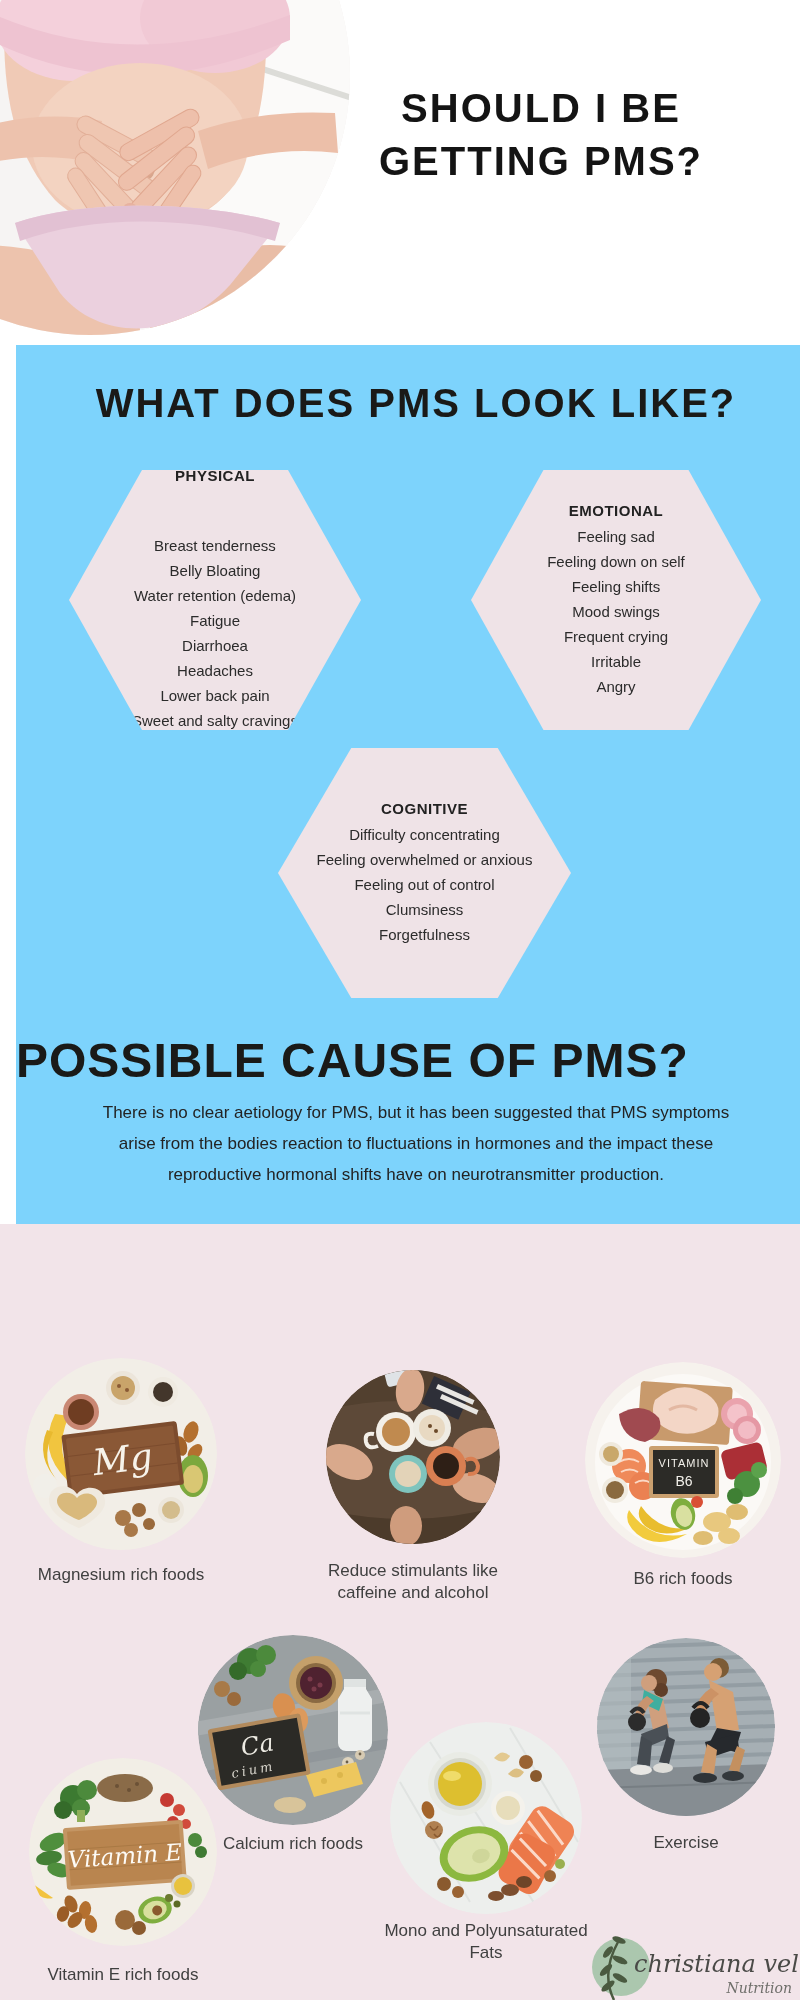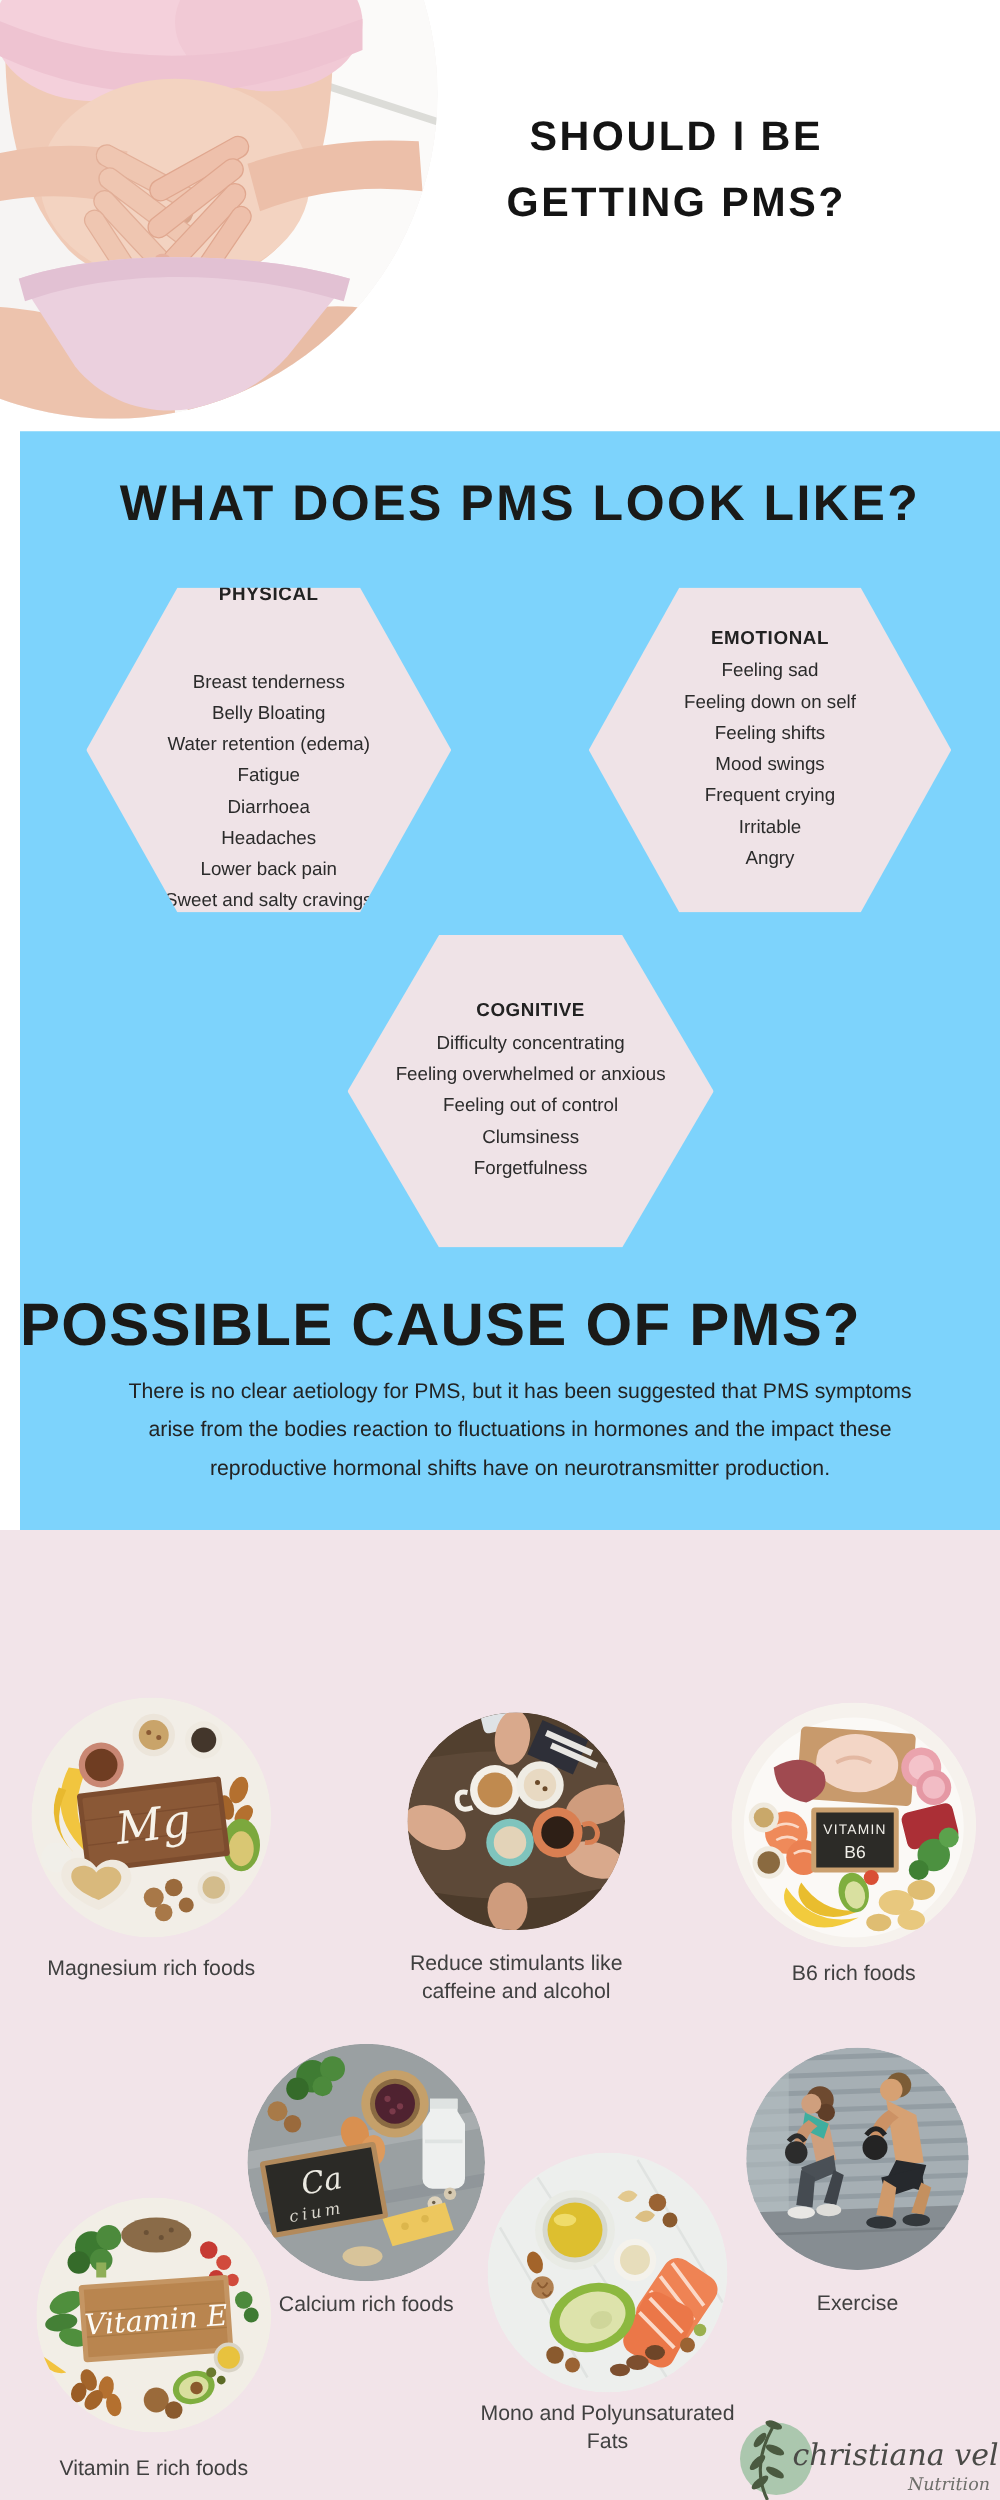--- a/index.html
+++ b/index.html
@@ -4,21 +4,21 @@
 <style>
   html,body{margin:0;padding:0;background:#ffffff;}
   .poster{position:relative;width:800px;height:2000px;overflow:hidden;background:#fff;
           font-family:"Liberation Sans",sans-serif;color:#1d1d1b;}
   
   .sec-top{position:absolute;left:0;top:0;width:800px;height:345px;background:#ffffff;}
   .photo-circle{position:absolute;left:-170px;top:-185px;width:520px;height:520px;
                 border-radius:50%;overflow:hidden;background:#f6f4f3;}
   .photo-circle svg{display:block;width:100%;height:100%;}
   .main-title{position:absolute;left:290px;right:8px;top:82px;margin:0;text-align:center;
-              font-size:33px;line-height:53px;font-weight:bold;letter-spacing:2px;color:#141414;}
+              font-size:40px;line-height:53px;font-weight:bold;letter-spacing:2px;color:#141414;}
   
   .sec-green{position:absolute;left:16px;top:345px;width:800px;height:879px;background:#7dd3fc;}
   .look-heading{position:absolute;top:36px;left:0;width:100%;margin:0;text-align:center;
                 font-size:40px;font-weight:bold;letter-spacing:2px;color:#1a1a18;}
   .hex{position:absolute;background:#efe3e7;display:flex;flex-direction:column;
        justify-content:center;align-items:center;text-align:center;
        clip-path:polygon(25% 0%,75% 0%,100% 50%,75% 100%,25% 100%,0% 50%);}
   .hex-physical{left:53px;top:125px;width:292px;height:260px;gap:44px;}
   .hex-emotional{left:455px;top:125px;width:290px;height:260px;}
   .hex-cognitive{left:262px;top:403px;width:293px;height:250px;}

